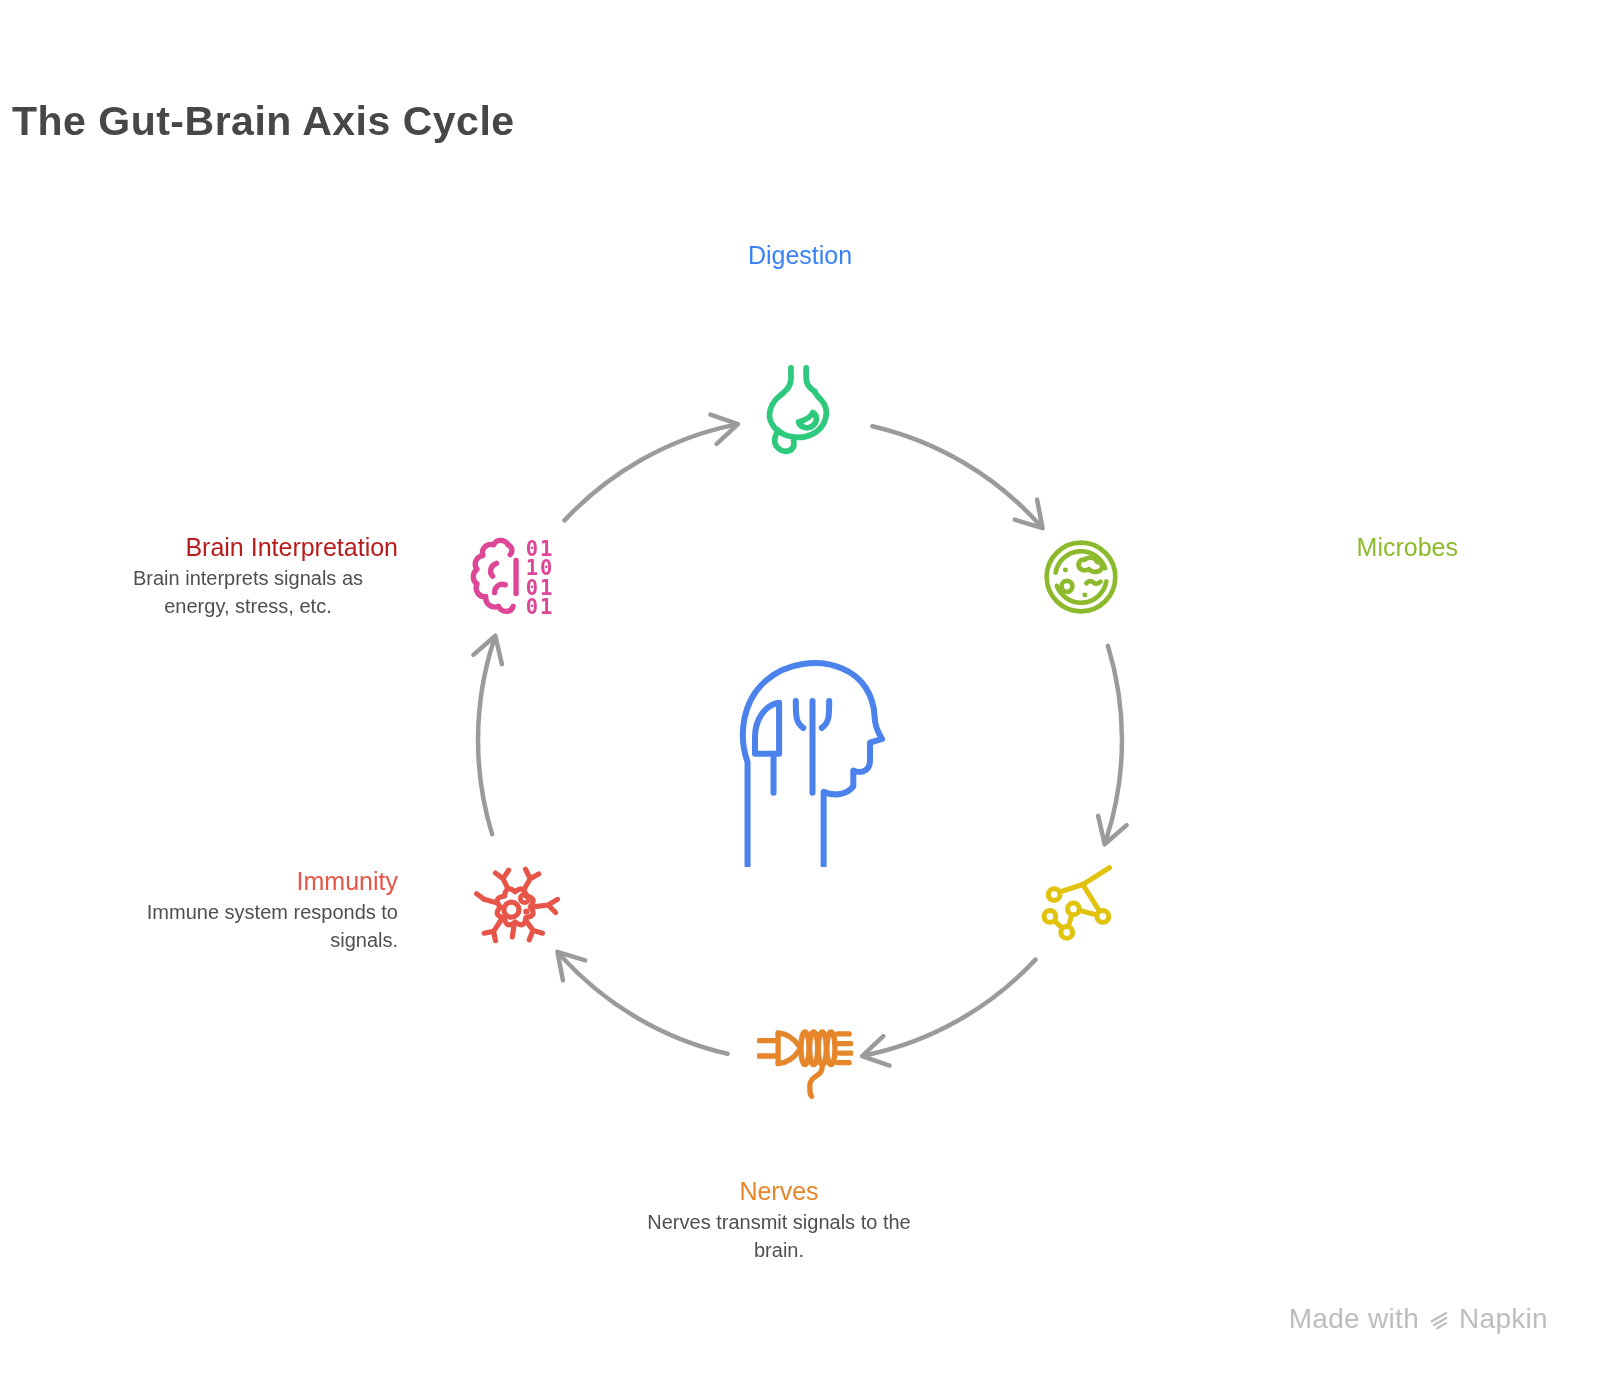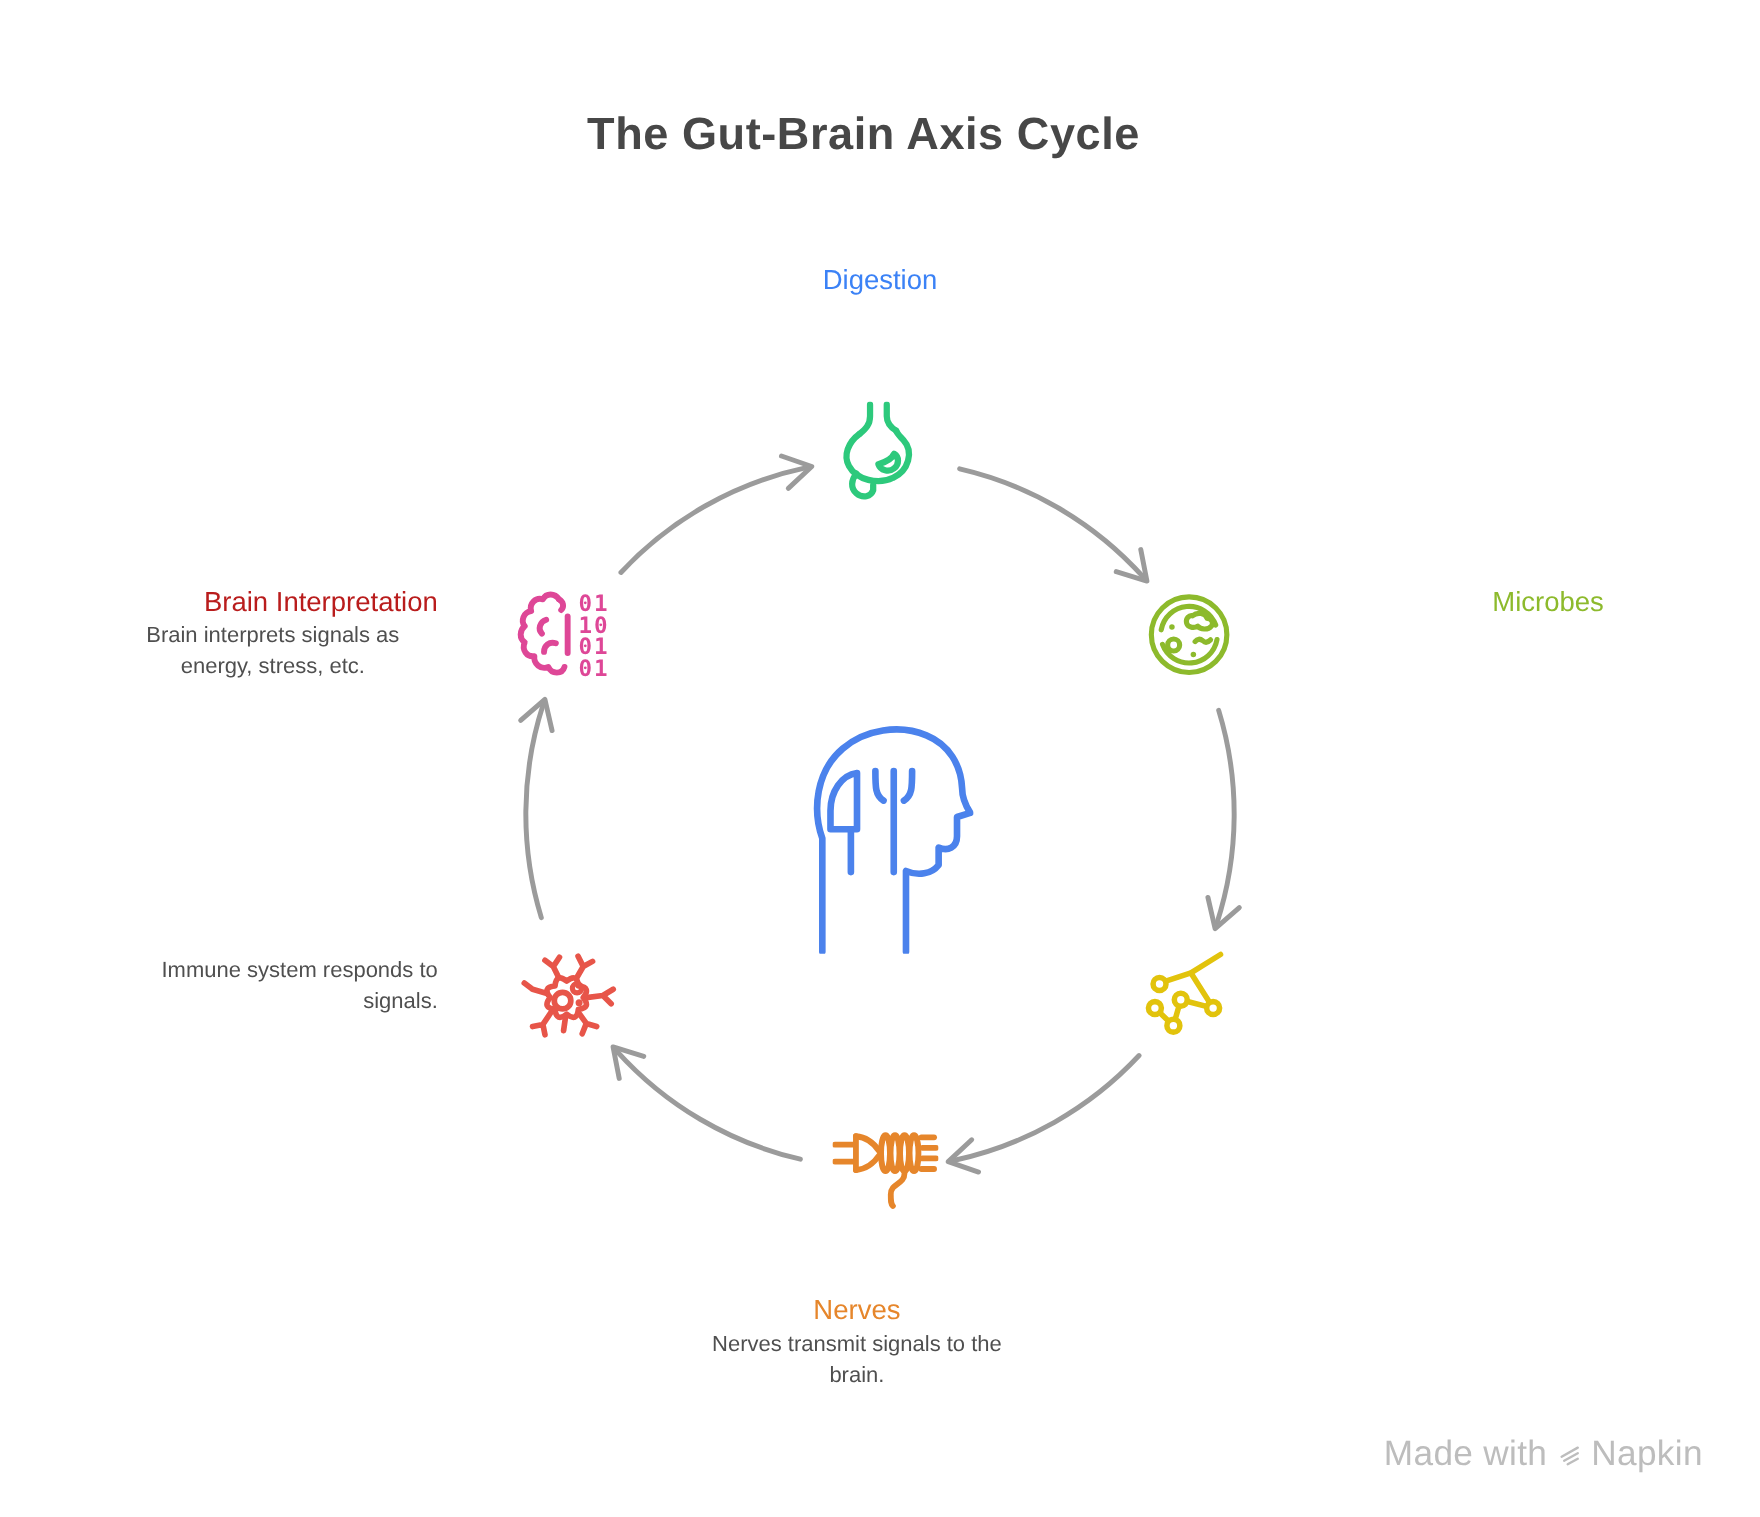--- a/index.html
+++ b/index.html
@@ -1,34 +1,34 @@
 <!DOCTYPE html>
 <html><head>
 <meta charset="utf-8">
 <style>
   html,body{margin:0;padding:0;background:#ffffff;}
   .canvas{
     position:relative;width:1600px;height:1379px;background:#ffffff;overflow:hidden;
     font-family:"Liberation Sans", sans-serif;
   }
   .title{
-    position:absolute;left:0;top:98px;width:1570px;text-align:center;
-    font-size:41px;font-weight:bold;letter-spacing:.5px;
+    position:absolute;left:0;top:98px;width:1570px;text-align:left;
+    font-size:41px;font-weight:bold;letter-spacing:.5px;padding-left:12px;
   }
   .arrows{position:absolute;left:0;top:0;width:1600px;height:1379px;}
   .icon{position:absolute;}
   .node-text{position:absolute;line-height:28px;}
   .node-title{font-size:25px;line-height:30px;}
   .node-desc{font-size:20px;line-height:28px;margin-top:2px;}
   .t-center{text-align:center;}
   .t-left{text-align:right;}
   .t-right{text-align:right;}
   .watermark{
     position:absolute;top:1303px;right:52px;display:flex;align-items:center;gap:9px;
-    font-size:32px;letter-spacing:.3px;
+    font-size:28px;letter-spacing:.3px;
   }
   svg{display:block;}
 </style>
 </head>
 <body>
 
 <div class="canvas">
 
   <div class="title" style="color: rgb(71, 71, 71);">The Gut-Brain Axis Cycle</div>
 
@@ -137,20 +137,21 @@
       <path d="M32,66 L24,78 M24,78 L14,80 M24,78 L26,88"></path>
       <path d="M58,66 L66,77 M66,77 L62,87 M66,77 L76,80"></path>
       <path d="M46,70 L44,84"></path>
       <path fill="#ffffff" d="M63,52 Q71,62 58.3,63.3 Q57,76 47,68 Q37,76 35.7,63.3 Q23,62 31,52 Q23,42 35.7,40.7 Q37,28 47,36 Q57,28 58.3,40.7 Q71,42 63,52 Z"></path>
       <circle cx="43" cy="55" r="8"></circle>
       <circle cx="57" cy="43" r="4.5" stroke-width="5"></circle>
       <circle cx="59" cy="57" r="3.4" fill="currentColor" stroke="none"></circle>
     </g>
   </svg>
   <div class="node-text t-right" style="left:98px;top:866px;width:300px;">
+    <div class="node-title" style="color: rgb(231, 85, 73);">Immunity</div>
     <div class="node-desc" style="color: rgb(79, 79, 79);">Immune system responds to signals.</div>
   </div>
 
   <svg class="icon" style="left: 469px; top: 537px; color: rgb(222, 71, 151);" width="98" height="82" viewBox="0 0 100 84" fill="none">
     <g stroke="currentColor" stroke-width="5.5" stroke-linecap="round" stroke-linejoin="round">
       <path d="M40,8 C36,2 28,2 25,8 C18,6 12,12 14,19 C7,20 4,28 8,33 C3,37 3,45 8,48 C5,55 10,62 17,61 C16,68 23,74 30,71 C33,78 43,78 45,71"></path>
       <path d="M40,8 C44,10 45,15 42,18"></path>
       <path d="M28,27 C22,29 20,36 24,40"></path>
       <path d="M37,49 C31,47 26,51 26,57"></path>
       <path d="M48,24 V58"></path>

